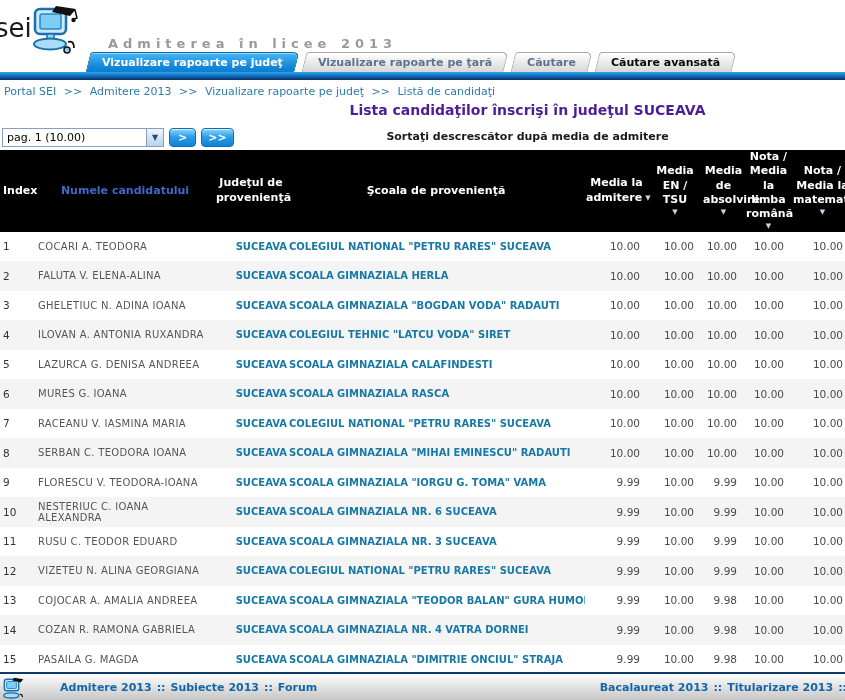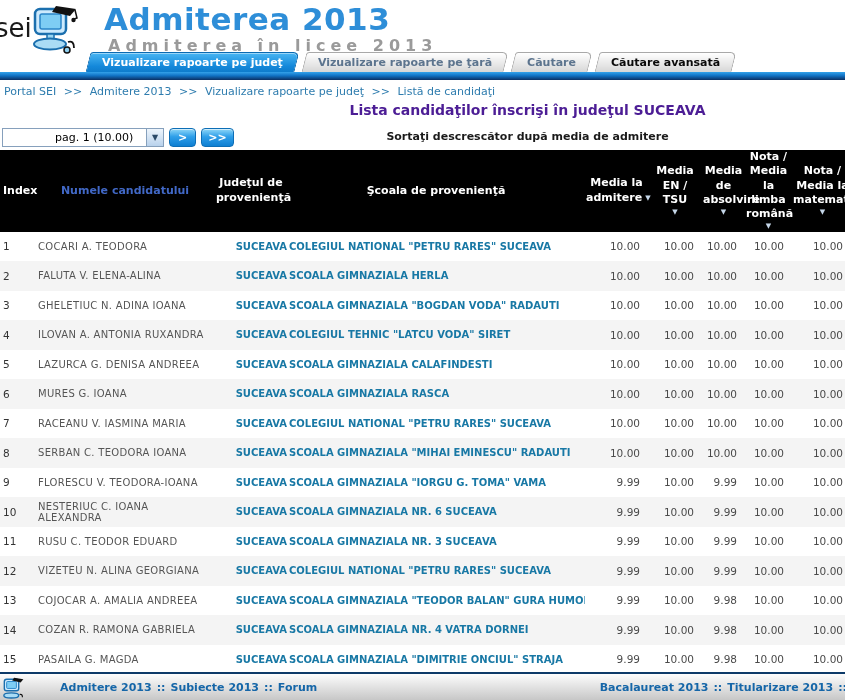--- a/index.html
+++ b/index.html
@@ -8,21 +8,21 @@
     position:relative; overflow:hidden; background:#fff;
     font-family:"DejaVu Sans", "Liberation Sans", sans-serif;
   }
 
   
   .top-header { position:absolute; top:0; left:0; right:0; height:52px; background:#fff; }
   .logo-sei-text { position:absolute; left:-5px; top:13px; font-size:26px; color:#1a1a1a; }
   .mascot { position:absolute; left:30px; top:0; }
   .site-title { position:absolute; left:104px; top:1px; font-size:31px; font-weight:bold;
     color:#2e8ed8; letter-spacing:0.5px; }
-  .site-subtitle { position:absolute; left:108px; top:36px; font-size:16px; font-weight:bold;
+  .site-subtitle { position:absolute; left:108px; top:36px; font-size:13px; font-weight:bold;
     color:#9a9a9a; letter-spacing:5px; }
 
   
   .tabs { position:absolute; top:52px; left:88px; height:20px; display:flex; z-index:2; }
   .tab { position:relative; height:20px; padding:0 14px; margin-right:7px;
     display:flex; align-items:center; cursor:pointer; }
   .tab::before { content:""; position:absolute; inset:0; transform:skewX(-14deg);
     border-radius:3px 6px 0 0; }
   .tab-active::before { background:linear-gradient(#49b6f3,#1488da 70%,#0e7ccc);
     border:1px solid #0a6ab2; border-bottom:none; box-shadow:inset 0 1px 0 rgba(255,255,255,.45); }
@@ -42,21 +42,21 @@
   .crumb-sep { color:#2e7cae; margin:0 4px; }
 
   
   .page-title-block { position:absolute; top:102px; left:235px; width:585px; text-align:center; }
   .page-title { font-size:14px; font-weight:bold; color:#4c1d95; }
   .page-subtitle { font-size:11px; font-weight:bold; color:#1a1a1a; margin-top:12px; }
 
   
   .pagination { position:absolute; top:128px; left:2px; display:flex; align-items:center; gap:5px; }
   .fake-select { width:162px; height:19px; border:1px solid #86a0bc; background:#fff;
-    display:flex; align-items:stretch; cursor:pointer;padding-left:48px; }
+    display:flex; align-items:stretch; cursor:pointer; }
   .fake-select-value { flex:1; font-size:11px; color:#000; padding:2px 0 0 4px; white-space:nowrap; overflow:hidden; }
   .fake-select-arrow { width:17px; border-left:1px solid #86a0bc;
     background:linear-gradient(#eef5fc,#b9d2ec); display:flex; align-items:center;
     justify-content:center; font-size:8px; color:#2c4a68; }
   .pg-btn { height:19px; border-radius:4px; border:1px solid #0d6eb6; color:#fff;
     font-weight:bold; font-size:11px; display:flex; align-items:center; justify-content:center;
     background:linear-gradient(#8ed7f8 0%, #2f9fe9 45%, #0f7fd2 100%);
     box-shadow:inset 0 1px 0 rgba(255,255,255,.6); cursor:pointer; }
   .pg-next { width:27px; }
   .pg-last { width:33px; }
@@ -107,21 +107,20 @@
       <rect x="17" y="34" width="7" height="5" fill="#9bd6f2" stroke="#1b6fae" stroke-width="1.5"></rect>
       <ellipse cx="20" cy="44" rx="16" ry="5.5" fill="#aadcf5" stroke="#1b6fae" stroke-width="2"></ellipse>
       <polygon points="26,6 46,9 40,16 22,12" fill="#111"></polygon>
       <rect x="31" y="10" width="9" height="4" fill="#111"></rect>
       <path d="M45 10 l2 8 l-3 1" stroke="#111" stroke-width="1.5" fill="none"></path>
       <circle cx="43.5" cy="20" r="2.2" fill="#111"></circle>
       <path d="M38 42 q6 -2 6 6" stroke="#111" stroke-width="1.8" fill="none"></path>
       <circle cx="37" cy="50" r="3" fill="#8fd0f0" stroke="#111" stroke-width="1.5"></circle>
     </svg>
   </span>
-  <div class="site-title">Admiterea 2013</div>
   <div class="site-subtitle">Admiterea în licee 2013</div>
 </div>
 
 <div class="tabs">
   <div class="tab tab-active">
     <span class="tab-label">Vizualizare rapoarte pe judeţ</span>
   </div>
   <div class="tab tab-inactive">
     <span class="tab-label">Vizualizare rapoarte pe ţară</span>
   </div>

